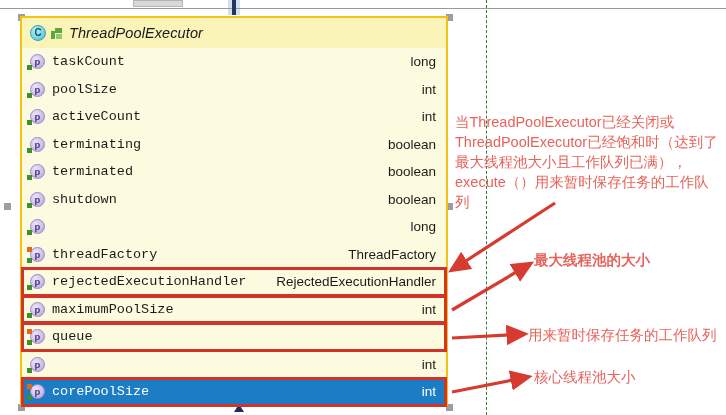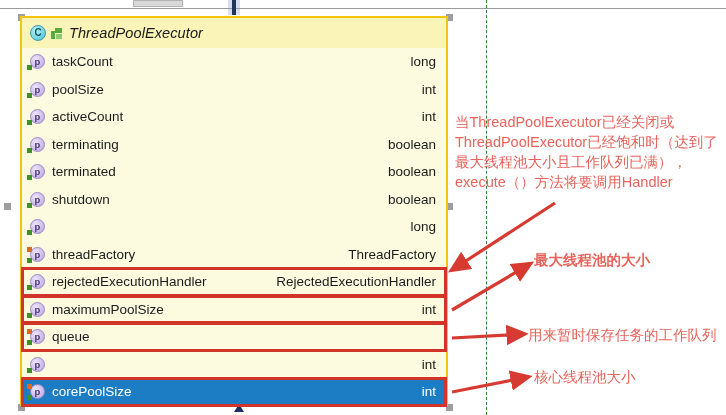--- a/index.html
+++ b/index.html
@@ -140,21 +140,21 @@
     position: relative;
     height: 27.5px;
     display: flex;
     align-items: center;
     padding-left: 8px;
     padding-right: 10px;
     box-sizing: border-box;
     font-size: 13.5px;
     color: #1b1b1b;
   }
-  .row .name { margin-left: 7px; }
+  .row .name { margin-left: 7px; font-family: Liberation Mono, monospace; }
   .row .type { margin-left: auto; }
 
   .row.selected {
     background: #1d7dc4;
     color: #ffffff;
   }
 
   
   .icon-prop {
     width: 15px; height: 15px;
@@ -332,16 +332,16 @@
 
   <line x1="555" y1="203" x2="452" y2="270" stroke="#d63a30" stroke-width="3.2" marker-end="url(#ah)"></line>
 
   <line x1="452" y1="310" x2="530" y2="264" stroke="#d63a30" stroke-width="3.2" marker-end="url(#ah)"></line>
 
   <line x1="452" y1="338" x2="524" y2="334" stroke="#d63a30" stroke-width="3.2" marker-end="url(#ah)"></line>
 
   <line x1="452" y1="392" x2="528" y2="377" stroke="#d63a30" stroke-width="3.2" marker-end="url(#ah)"></line>
 </svg>
 
-<div class="anno block">当ThreadPoolExecutor已经关闭或ThreadPoolExecutor已经饱和时（达到了最大线程池大小且工作队列已满），execute（）方法将要调用Handler</div>
+<div class="anno block">当ThreadPoolExecutor已经关闭或ThreadPoolExecutor已经饱和时（达到了最大线程池大小且工作队列已满），execute（）用来暂时保存任务的工作队列</div>
 <div class="anno a-max">最大线程池的大小</div>
 <div class="anno a-queue">用来暂时保存任务的工作队列</div>
 <div class="anno a-core">核心线程池大小</div>
 
 </body></html>

